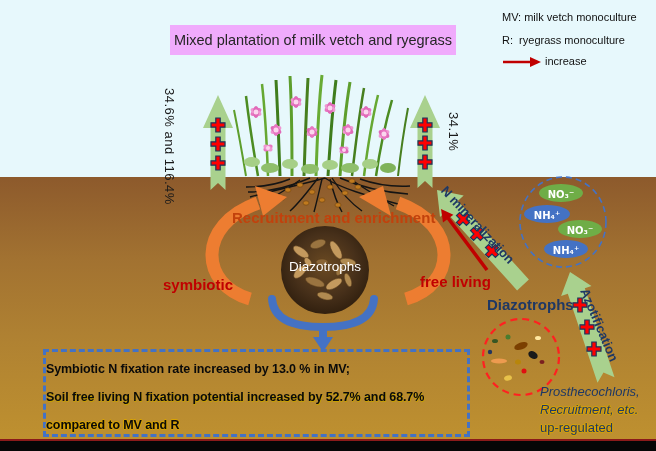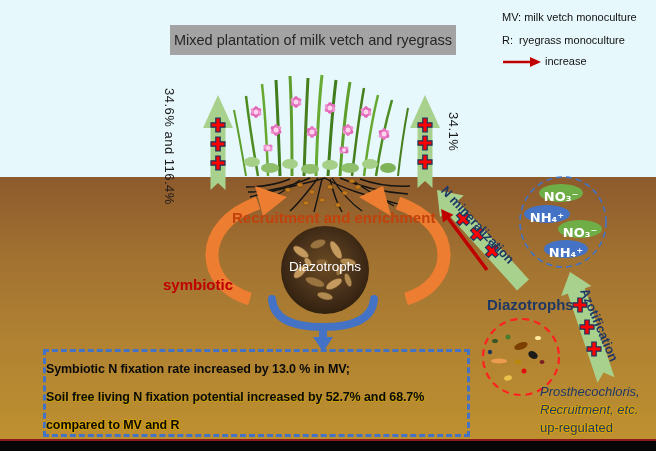--- a/index.html
+++ b/index.html
@@ -3,21 +3,21 @@
 <meta charset="utf-8">
 <style>
   html,body{margin:0;padding:0;background:#ffffff;}
   .canvas{position:relative;width:656px;height:451px;overflow:hidden;
           font-family:"Liberation Sans",sans-serif;}
   .sky{position:absolute;left:0;top:0;width:656px;height:177px;background:#e7f8fc;}
   .soil{position:absolute;left:0;top:177px;width:656px;height:274px;
         background:linear-gradient(180deg,#8d5a2c 0%,#a27231 30%,#b08232 60%,#c0922f 100%);}
   .overlay-svg{position:absolute;left:0;top:0;width:656px;height:451px;}
   .abs{position:absolute;white-space:nowrap;}
-  .title-box{left:170px;top:25px;width:286px;height:30px;background:#a3a3a3;
+  .title-box{left:170px;top:25px;width:286px;height:30px;background:#f0abfc;
              color:#262626;font-size:14.5px;line-height:30px;text-align:center;}
   .legend-line{color:#111111;font-size:11px;white-space:pre;}
   .legend-mv{left:502px;top:11px;}
   .legend-r{left:502px;top:34px;}
   .legend-increase{left:545px;top:55px;font-size:11px;color:#111111;}
   .vlabel{writing-mode:vertical-rl;color:#1a1a1a;font-size:13px;letter-spacing:0.5px;}
   .vlabel-left{left:162px;top:88px;}
   .vlabel-right{left:446px;top:112px;}
   .recruitment{left:232px;top:209px;width:182px;text-align:center;color:#c2410c;
                font-size:15px;font-weight:bold;}
@@ -34,21 +34,21 @@
   .result-line{position:absolute;left:0;color:#0a0a0a;font-size:12.5px;font-weight:bold;
                letter-spacing:-0.1px;white-space:nowrap;}
   .rline1{top:10px;}
   .rline2{top:38px;text-shadow:0.5px 0.5px 0 #c9a300;text-align:center;}
   .rline3{top:66px;text-shadow:0 1px 0 #d9a400,1px 0 0 #d9a400,-1px 0 0 #d9a400,0 -1px 0 #d9a400;}
   .taxa{color:#1f3864;font-size:13px;font-weight:normal;font-style:italic;}
   .taxa1{left:540px;top:384px;}
   .taxa2{left:540px;top:402px;text-shadow:0 1px 0 #d9a400,1px 0 0 #d9a400,-1px 0 0 #d9a400,0 -1px 0 #d9a400;}
   .taxa3{left:540px;top:420px;font-style:normal;
          text-shadow:0 1px 0 #d9a400,1px 0 0 #d9a400,-1px 0 0 #d9a400,0 -1px 0 #d9a400;}
-  .ion{font-family:"DejaVu Sans",sans-serif;font-size:13px;font-weight:bold;color:#ffffff;
+  .ion{font-family:"DejaVu Sans",sans-serif;font-size:10px;font-weight:bold;color:#ffffff;
        width:44px;text-align:center;}
   .ion-no3-top{left:539px;top:189px;}
   .ion-nh4-left{left:525px;top:210px;}
   .ion-no3-right{left:558px;top:225px;}
   .ion-nh4-bottom{left:544px;top:245px;}
   .red-line{position:absolute;left:0;top:439px;width:656px;height:2px;background:#8b1a1a;}
   .black-bar{position:absolute;left:0;top:441px;width:656px;height:10px;background:#060606;}
 </style>
 </head>
 <body>
@@ -301,20 +301,21 @@
   <div class="abs legend-line legend-mv">MV: milk vetch monoculture</div>
   <div class="abs legend-line legend-r">R:  ryegrass monoculture</div>
   <div class="abs legend-increase">increase</div>
 
   <div class="abs vlabel vlabel-left">34.6% and 116.4%</div>
   <div class="abs vlabel vlabel-right">34.1%</div>
 
   <div class="abs recruitment">Recruitment and enrichment</div>
   <div class="abs diazo-center">Diazotrophs</div>
   <div class="abs symbiotic">symbiotic</div>
+  <div class="abs free-living">free living</div>
 
   <div class="abs nmin-label">N mineralization</div>
   <div class="abs azo-label">Azotification</div>
   <div class="abs diazo-right">Diazotrophs</div>
 
   <div class="abs ion ion-no3-top">NO₃⁻</div>
   <div class="abs ion ion-nh4-left">NH₄⁺</div>
   <div class="abs ion ion-no3-right">NO₃⁻</div>
   <div class="abs ion ion-nh4-bottom">NH₄⁺</div>
 

